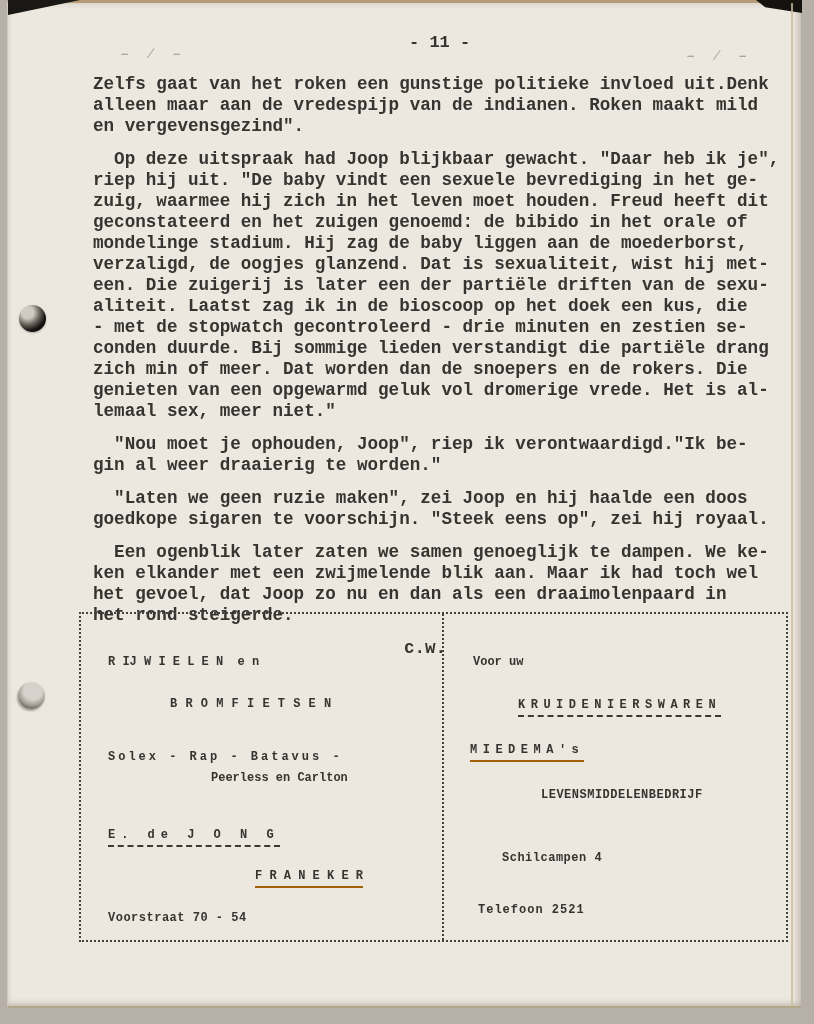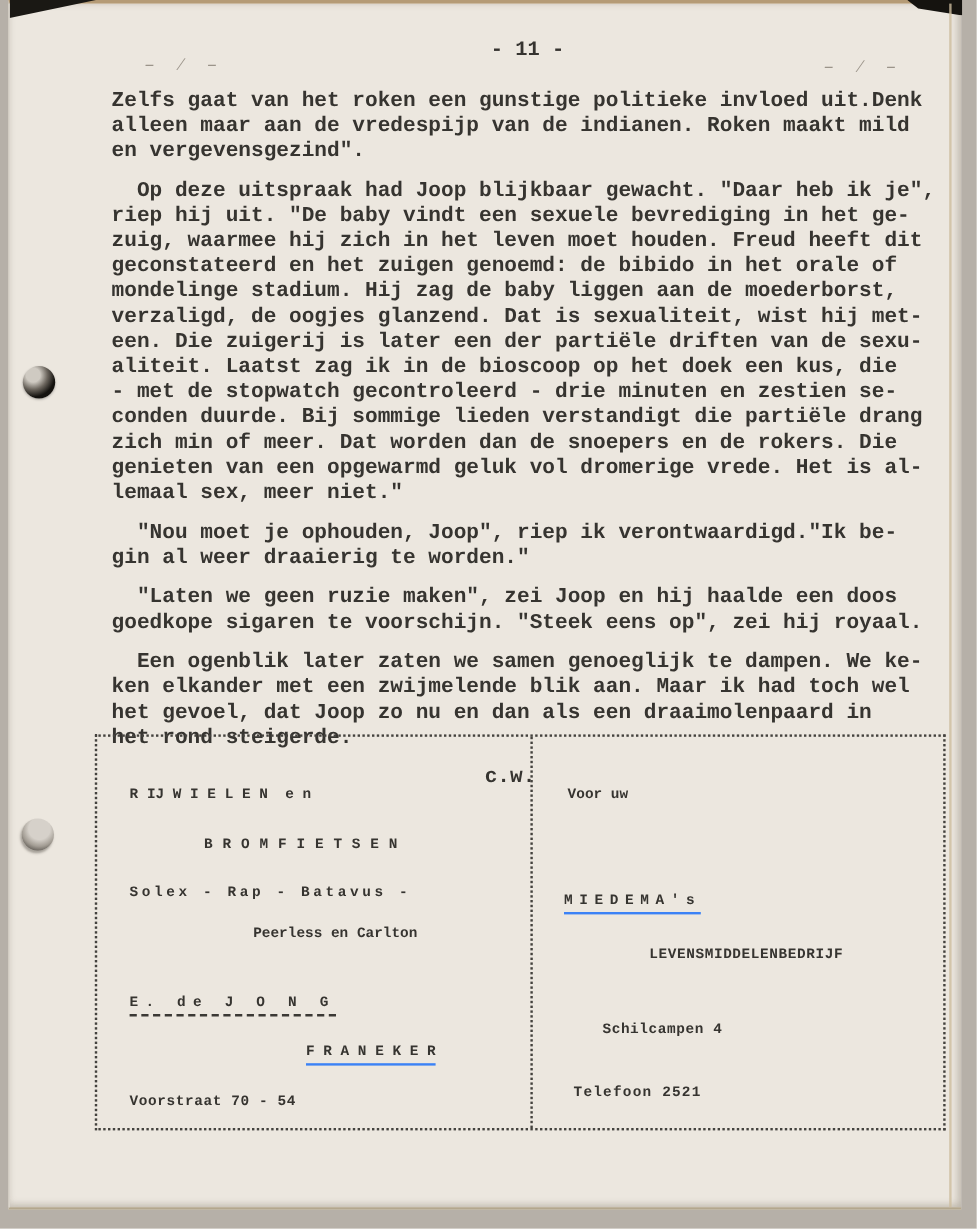--- a/index.html
+++ b/index.html
@@ -68,24 +68,24 @@
     border:2px dotted #44423e;
   }
   .ad-col{position:absolute;top:0;bottom:0;}
   .ad-left{left:0;width:361px;border-right:2px dotted #44423e;}
   .ad-right{left:363px;right:0;}
   .ad-line{
     position:absolute;white-space:pre;
     font-size:12px;font-weight:bold;color:#363430;
   }
   .u-dash{border-bottom:2px dashed #3b3935;padding-bottom:3px;}
-  .u-solid{border-bottom:2px solid #3b82f6;padding-bottom:3px;}
+  .u-solid{border-bottom:2px solid #a16207;padding-bottom:3px;}
   .l1{top:41px;left:27px;}
   .l2{top:83px;left:89px;letter-spacing:.5px;}
-  .l3{top:123px;left:27px;letter-spacing:3px;}
+  .l3{top:136px;left:27px;letter-spacing:3px;}
   .l4{top:157px;left:130px;}
   .l5{top:214px;left:27px;letter-spacing:6px;}
   .l6{top:255px;left:174px;}
   .l7{top:297px;left:27px;letter-spacing:.5px;}
   .r1{top:41px;left:29px;}
   .r2{top:84px;left:74px;letter-spacing:5.5px;}
   .r3{top:129px;left:26px;letter-spacing:5.5px;}
   .r4{top:174px;left:97px;letter-spacing:.5px;}
   .r5{top:237px;left:34px;letter-spacing:.5px;margin-left:24px;}
   .r6{top:289px;left:34px;letter-spacing:1px;}
@@ -136,20 +136,21 @@
         <div class="ad-line l1">R IJ W I E L E N  e n</div>
         <div class="ad-line l2">B R O M F I E T S E N</div>
         <div class="ad-line l3">Solex - Rap - Batavus -</div>
         <div class="ad-line l4">Peerless en Carlton</div>
         <div class="ad-line l5 u-dash">E. de J O N G</div>
         <div class="ad-line l6 u-solid">F R A N E K E R</div>
         <div class="ad-line l7">Voorstraat 70 - 54</div>
       </div>
       <div class="ad-col ad-right">
         <div class="ad-line r1">Voor uw</div>
+        <div class="ad-line r2 u-dash">KRUIDENIERSWAREN</div>
         <div class="ad-line r3 u-solid">MIEDEMA's</div>
         <div class="ad-line r4">LEVENSMIDDELENBEDRIJF</div>
         <div class="ad-line r5">Schilcampen 4</div>
         <div class="ad-line r6">Telefoon 2521</div>
       </div>
     </div>
 
     <div class="hole hole-top"></div>
     <div class="hole hole-bottom"></div>
   </div>

